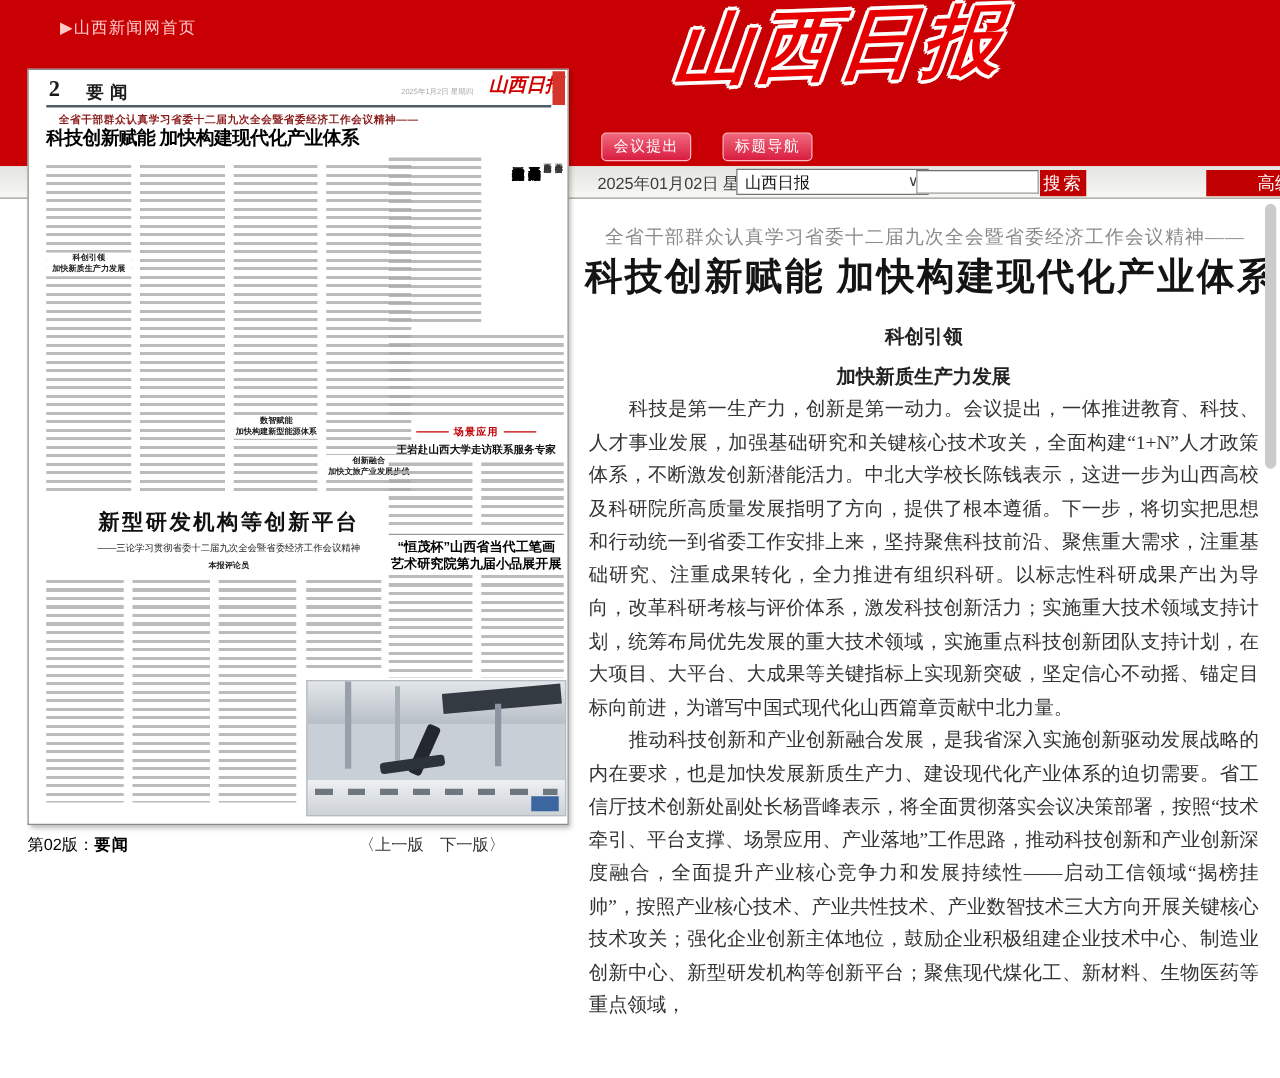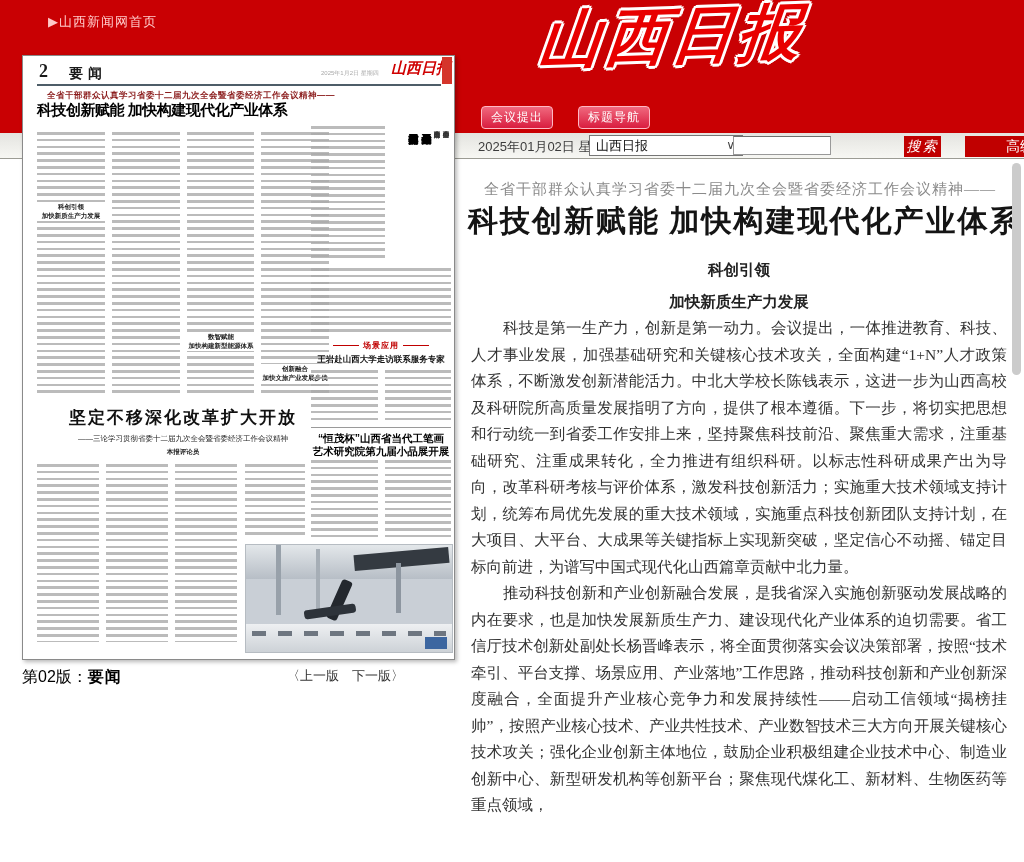--- a/index.html
+++ b/index.html
@@ -22,21 +22,21 @@
   .toolbar{position:absolute;left:0;top:133px;width:1024px;height:25px;
         background:linear-gradient(#e4e4e0,#f7f7f3);border-bottom:1px solid #9c9c94;}
   .tb-date{position:absolute;left:478px;top:5px;font-size:13px;color:#3c3c3c;}
   .tb-select{position:absolute;left:589px;top:2px;width:146px;height:19px;background:#fff;
         border:1px solid #767676;font-size:13px;color:#111;line-height:19px;padding-left:6px;cursor:pointer;}
   .tb-select .chev{position:absolute;right:7px;top:0;color:#444;font-size:12px;}
   .tb-input{position:absolute;left:733px;top:3px;width:92px;height:15px;border:1px solid #999;
         border-top-color:#6e6e6e;background:#fff;}
   .tb-btn{position:absolute;top:3px;height:21px;line-height:21px;background:#c00000;color:#fff;
         font-size:14px;text-align:center;cursor:pointer;letter-spacing:2px;}
-  .tb-search{left:904px;width:37px;font-style:italic;} .tb-adv{left:965px;width:42px;letter-spacing:0;padding-left:41px;}
+  .tb-search{left:832px;width:37px;} .tb-adv{left:965px;width:42px;letter-spacing:0;padding-left:41px;}
   
   .thumb{position:absolute;left:22px;top:55px;width:431px;height:603px;background:#fff;
         border:1px solid #8a8a8a;box-shadow:2px 2px 4px rgba(0,0,0,.28);cursor:pointer;}
   .thumb *{position:absolute;}
   .np-pageno{left:16px;top:5px;font:bold 18px "Liberation Serif",serif;color:#1a1a1a;}
   .np-section{left:46px;top:9px;font:bold 14px "Liberation Serif",serif;letter-spacing:5px;color:#1a1a1a;}
   .np-date{left:298px;top:13px;font-size:6px;color:#a9a9a9;}
   .np-minilogo{left:368px;top:3px;font:italic bold 15px "DejaVu Serif",serif;color:#cf0000;
         text-shadow:1px 1px 0 #fff,-1px -1px 0 #fff;}
   .np-redcorner{left:419px;top:1px;width:10px;height:27px;background:#d5352b;}
@@ -80,21 +80,21 @@
   .ph-beam{left:108px;top:6px;width:95px;height:16px;background:#343a41;transform:rotate(-5deg);}
   .ph-post1{left:30px;top:0;width:5px;height:70px;background:#98a1aa;}
   .ph-post2{left:70px;top:4px;width:4px;height:62px;background:#a6aeb6;}
   .ph-post3{left:150px;top:18px;width:5px;height:50px;background:#8d96a0;}
   .ph-arm1{left:88px;top:34px;width:11px;height:42px;background:#23282e;transform:rotate(24deg);border-radius:3px;}
   .ph-arm2{left:58px;top:62px;width:52px;height:9px;background:#2d333a;transform:rotate(-8deg);border-radius:3px;}
   .ph-rail{left:0;top:79px;width:206px;height:28px;background:linear-gradient(#eef0f2,#cdd2d7);}
   .ph-slots{left:6px;top:86px;width:194px;height:5px;background:repeating-linear-gradient(to right,#6e7680 0 14px,rgba(0,0,0,0) 14px 26px);}
   .ph-bin{right:5px;bottom:3px;width:22px;height:12px;background:#3c66a0;}
   
-  .pg-label{position:absolute;left:22px;top:667px;font-size:16px;color:#000;}
+  .pg-label{position:absolute;left:22px;top:667px;font-size:13px;color:#000;}
   .pg-label b{letter-spacing:1px;}
   .pg-prev{position:absolute;left:287px;top:667px;font-size:13px;color:#333;cursor:pointer;}
   .pg-next{position:absolute;left:352px;top:667px;font-size:13px;color:#333;cursor:pointer;}
   
   .art-kicker{position:absolute;left:470px;top:180px;width:540px;text-align:center;
         font:15px "Liberation Serif",serif;color:#8a8a8a;letter-spacing:1px;}
   .art-title{position:absolute;left:468px;top:201px;width:544px;text-align:center;
         font:600 30px "Liberation Serif",serif;color:#141414;letter-spacing:2px;white-space:nowrap;}
   .art-body{position:absolute;left:471px;top:252px;width:536px;
         font:15.5px/26.5px "Liberation Serif",serif;color:#333;text-align:justify;}
@@ -179,21 +179,21 @@
     <div class="rt-div"></div>
     <div class="np-extitle">
       <span>“恒茂杯”山西省当代工笔画</span>
       <span>艺术研究院第九届小品展开展</span>
     </div>
     <div class="rt-ex cols">
       <div class="tx"></div>
         <div class="tx"></div>
     </div>
 
-    <div class="np-edb-h">坚定不移深化改革扩大开放</div>
+    <div class="np-edb-h">新型研发机构等创新平台</div>
     <div class="np-edb-s">——三论学习贯彻省委十二届九次全会暨省委经济工作会议精神</div>
     <div class="np-edb-b">本报评论员</div>
     <div class="colsB cols">
       <div class="tx"></div>
         <div class="tx"></div>
         <div class="tx"></div>
     </div>
     <div class="colB4 tx"></div>
 
     <div class="np-photo">

